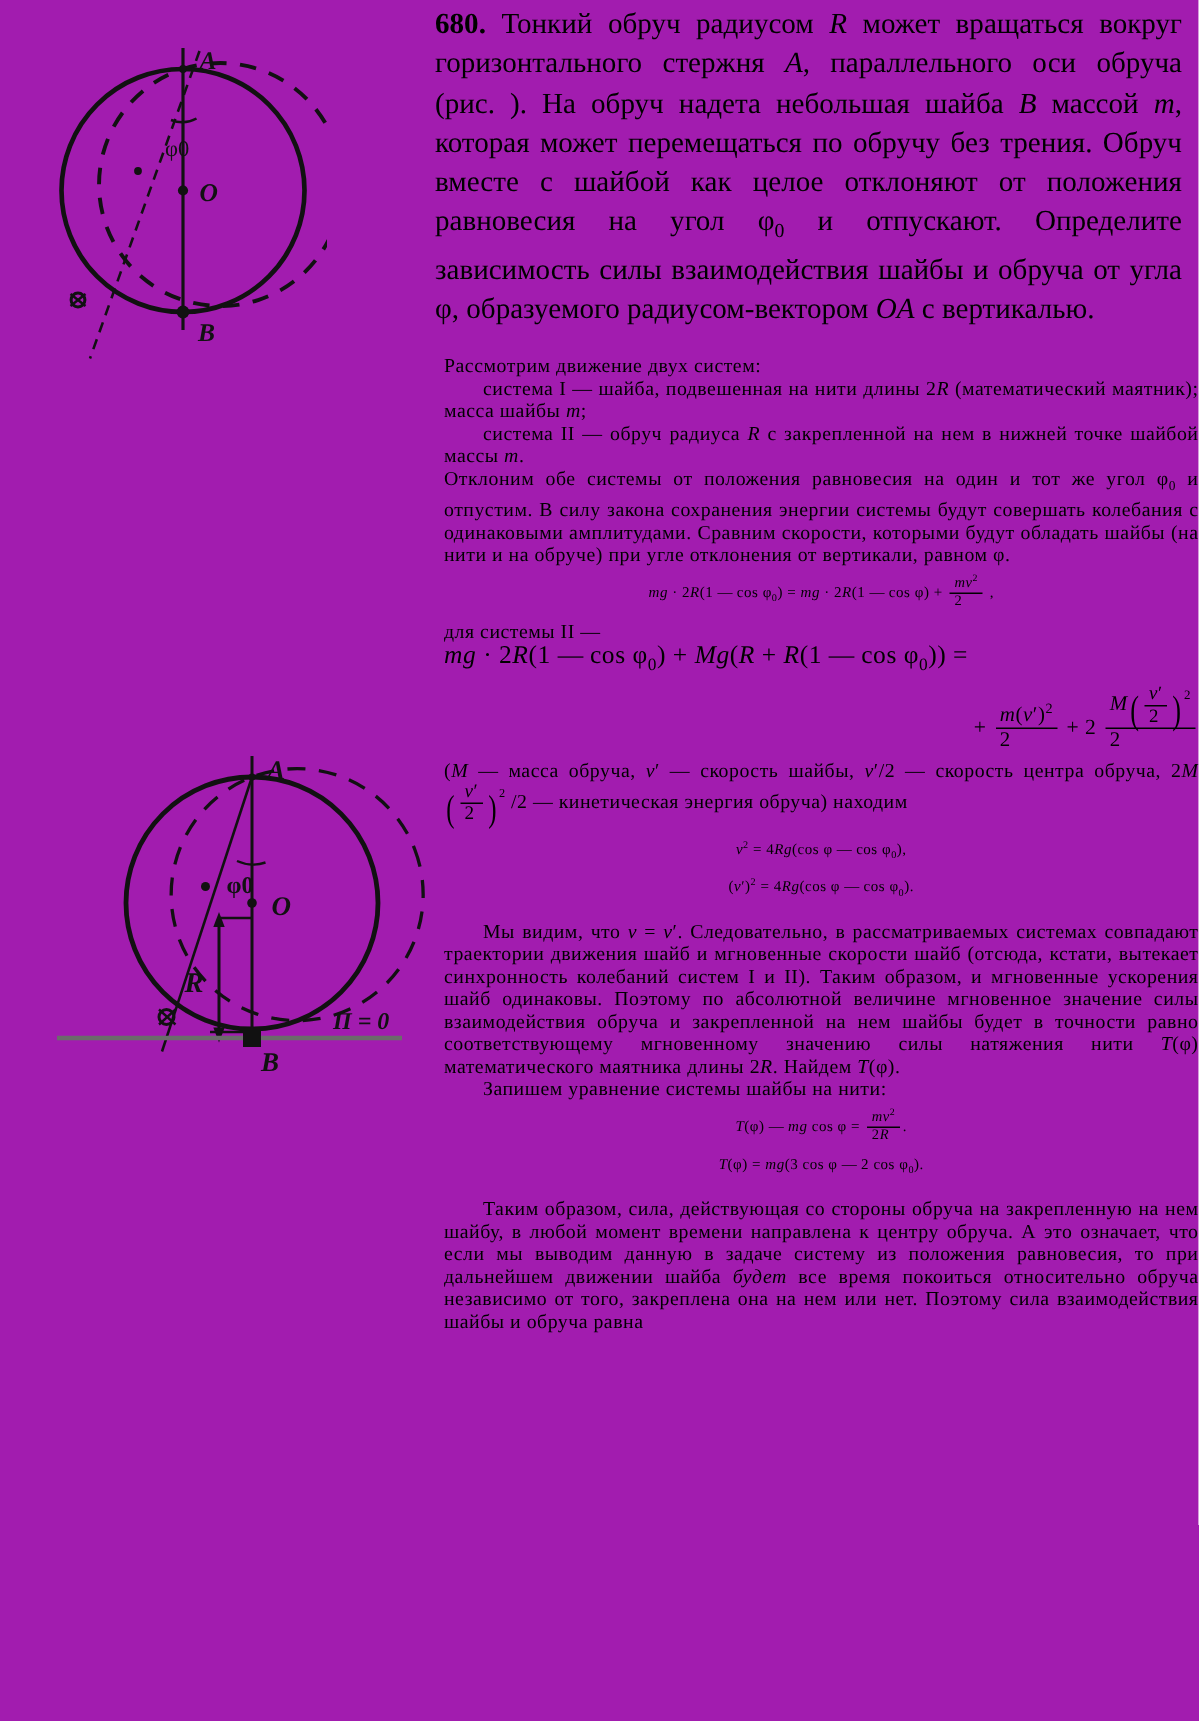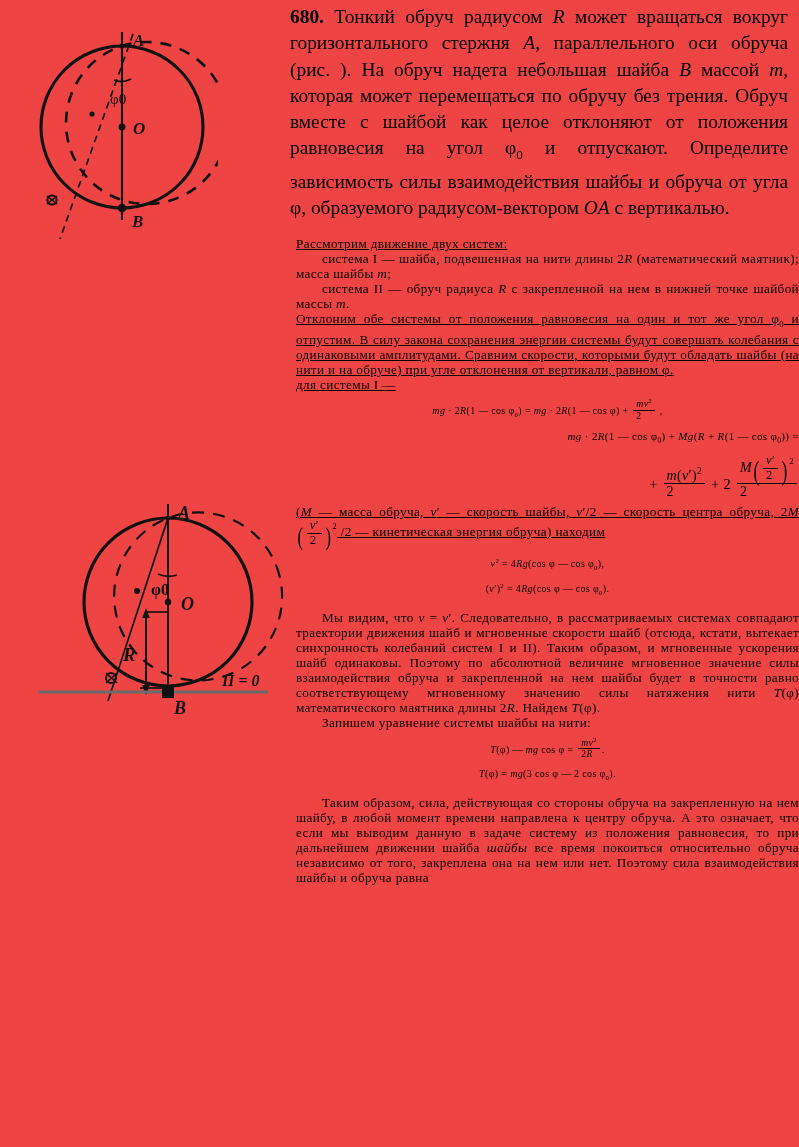--- a/index.html
+++ b/index.html
@@ -8,21 +8,21 @@
     background: #ffffff;
   }
   body {
     font-family: "Liberation Serif", "DejaVu Serif", serif;
     color: #000000;
   }
   #page {
     position: relative;
     width: 799px;
     height: 1147px;
-    background: #ef4444;
+    background: #a21caf;
     overflow: hidden;
   }
 
   
   #problem-block {
     position: absolute;
     left: 0px;
     top: 0px;
     width: 799px;
     height: 230px;
@@ -81,36 +81,35 @@
   #solution p {
     margin: 0;
     text-align: justify;
     text-justify: inter-word;
   }
   #solution p.ind {
     text-indent: 26px;
   }
   #solution p.noind {
     text-indent: 0;
-    text-decoration: underline;
   }
   .gap-s { height: 5px; }
   .gap-m { height: 9px; }
 
   
   .eq {
     text-align: center;
     font-size: 10px;
     line-height: 17px;
     margin: 0;
     white-space: nowrap;
   }
   .eq-left {
-    text-align: right;
-    font-size: 11px;
+    text-align: left;
+    font-size: 17px;
     line-height: 17px;
     margin: 0;
     white-space: nowrap;
   }
   .eq-right {
     text-align: right;
     font-size: 14.4px;
     line-height: 17px;
     margin: 0;
     white-space: nowrap;
@@ -269,30 +268,30 @@
       система II — обруч радиуса <span class="it">R</span> с закрепленной на нем
       в нижней точке шайбой массы <span class="it">m</span>.
     </p>
     <p class="noind">
       Отклоним обе системы от положения равновесия на один
       и тот же угол φ<sub class="sm">0</sub> и отпустим. В силу закона сохранения
       энергии системы будут совершать колебания с одинаковыми
       амплитудами. Сравним скорости, которыми будут обладать
       шайбы (на нити и на обруче) при угле отклонения от вертикали, равном φ.
     </p>
-    <p class="noind">для системы I —</p>
 
     <div class="gap-s"></div>
     <div class="eq">
       <span class="mi">mg</span> · 2<span class="mi">R</span>(1 <span class="dash">—</span> cos&nbsp;φ<sub class="sm">0</sub>) =
       <span class="mi">mg</span> · 2<span class="mi">R</span>(1 <span class="dash">—</span> cos&nbsp;φ) +
       <span class="frac"><span class="num"><span class="mi">mv</span><sup class="sm">2</sup></span><span class="den">2</span></span> ,
     </div>
     <div class="gap-s"></div>
 
+    <p class="noind">для системы II —</p>
 
     <div class="eq-left">
       <span class="mi">mg</span> · 2<span class="mi">R</span>(1 <span class="dash">—</span> cos&nbsp;φ<sub class="sm">0</sub>) +
       <span class="mi">Mg</span>(<span class="mi">R</span> + <span class="mi">R</span>(1 <span class="dash">—</span> cos&nbsp;φ<sub class="sm">0</sub>)) =
     </div>
     <div class="gap-s"></div>
     <div class="eq-right">
       +
       <span class="frac"><span class="num"><span class="mi">m</span>(<span class="mi">v</span>′)<sup class="sm">2</sup></span><span class="den">2</span></span>
       + 2
@@ -334,21 +333,21 @@
 
     <div class="eq">
       <span class="mi">T</span>(φ) = <span class="mi">mg</span>(3 cos&nbsp;φ <span class="dash">—</span> 2 cos&nbsp;φ<sub class="sm">0</sub>).
     </div>
     <div class="gap-m"></div>
 
     <p class="ind">
       Таким образом, сила, действующая со стороны обруча на
       закрепленную на нем шайбу, в любой момент времени направлена к центру обруча. А это означает, что если мы
       выводим данную в задаче систему из положения равновесия,
-      то при дальнейшем движении шайба <span class="it">шайбы</span> все время покоиться относительно обруча независимо от того, закреплена
+      то при дальнейшем движении шайба <span class="it">будет</span> все время покоиться относительно обруча независимо от того, закреплена
       она на нем или нет. Поэтому сила взаимодействия шайбы
       и обруча равна
     </p>
 
     <div class="gap-s"></div>
   </div>
 
 </div>
 
 </body></html>

